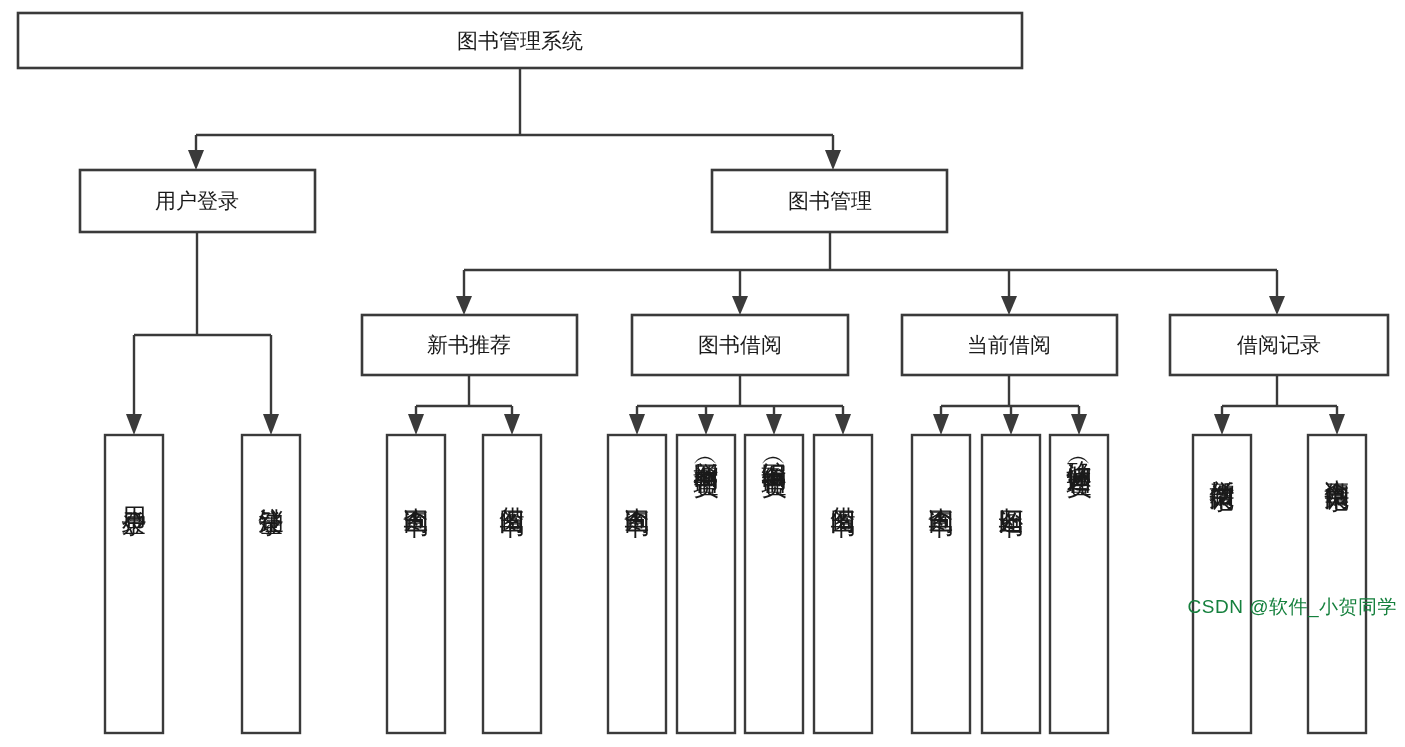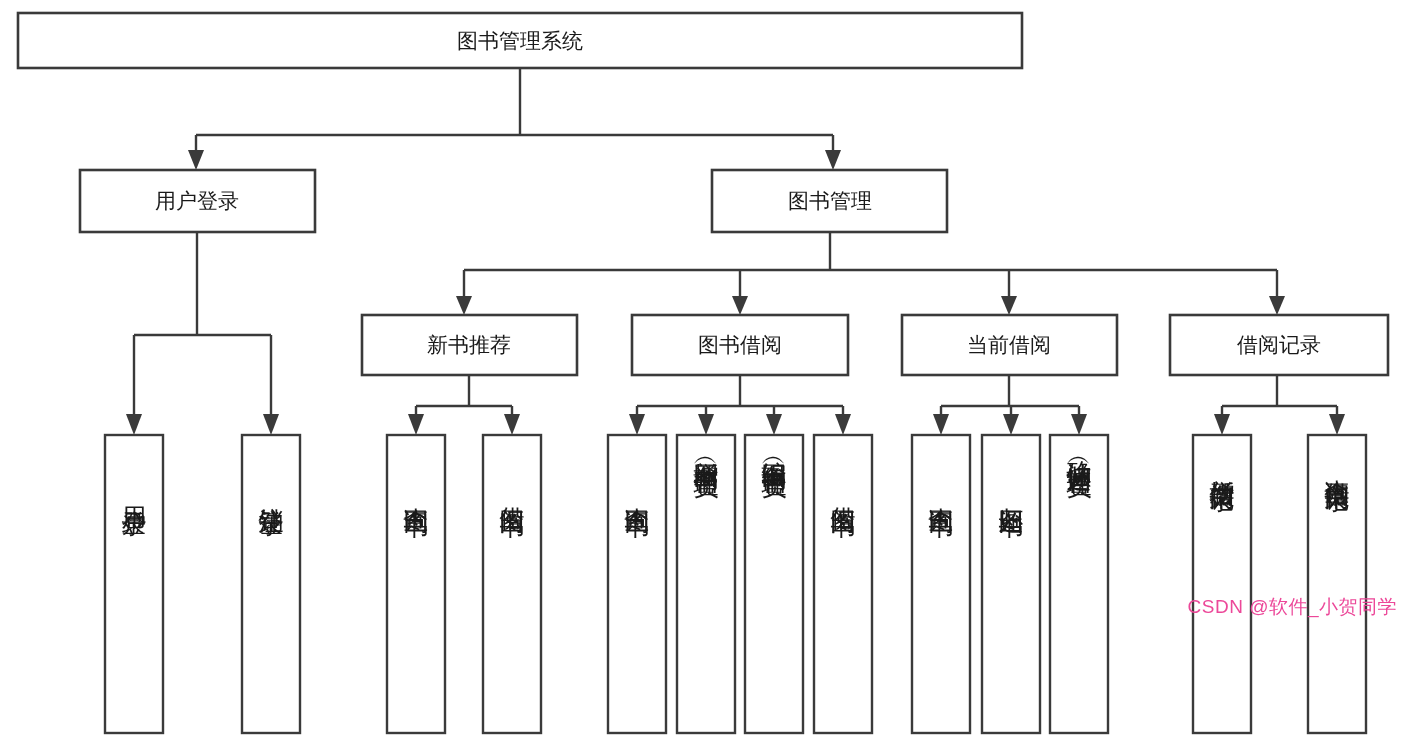--- a/index.html
+++ b/index.html
@@ -66,21 +66,21 @@
     letter-spacing: 2px;
     color: #1a1a1a;
     white-space: nowrap;
   }
   .watermark {
     position: absolute;
     right: 8px;
     bottom: 4px;
     font-family: "Liberation Sans", "DejaVu Sans", sans-serif;
     font-size: 19px;
-    color: #ec4899;
+    color: #15803d;
     letter-spacing: 0.5px;
     user-select: none;
   }
 </style>
 </head>
 <body>
 
 <div id="diagram-root">
 
   <svg class="diagram-canvas" viewBox="0 0 1405 747">

